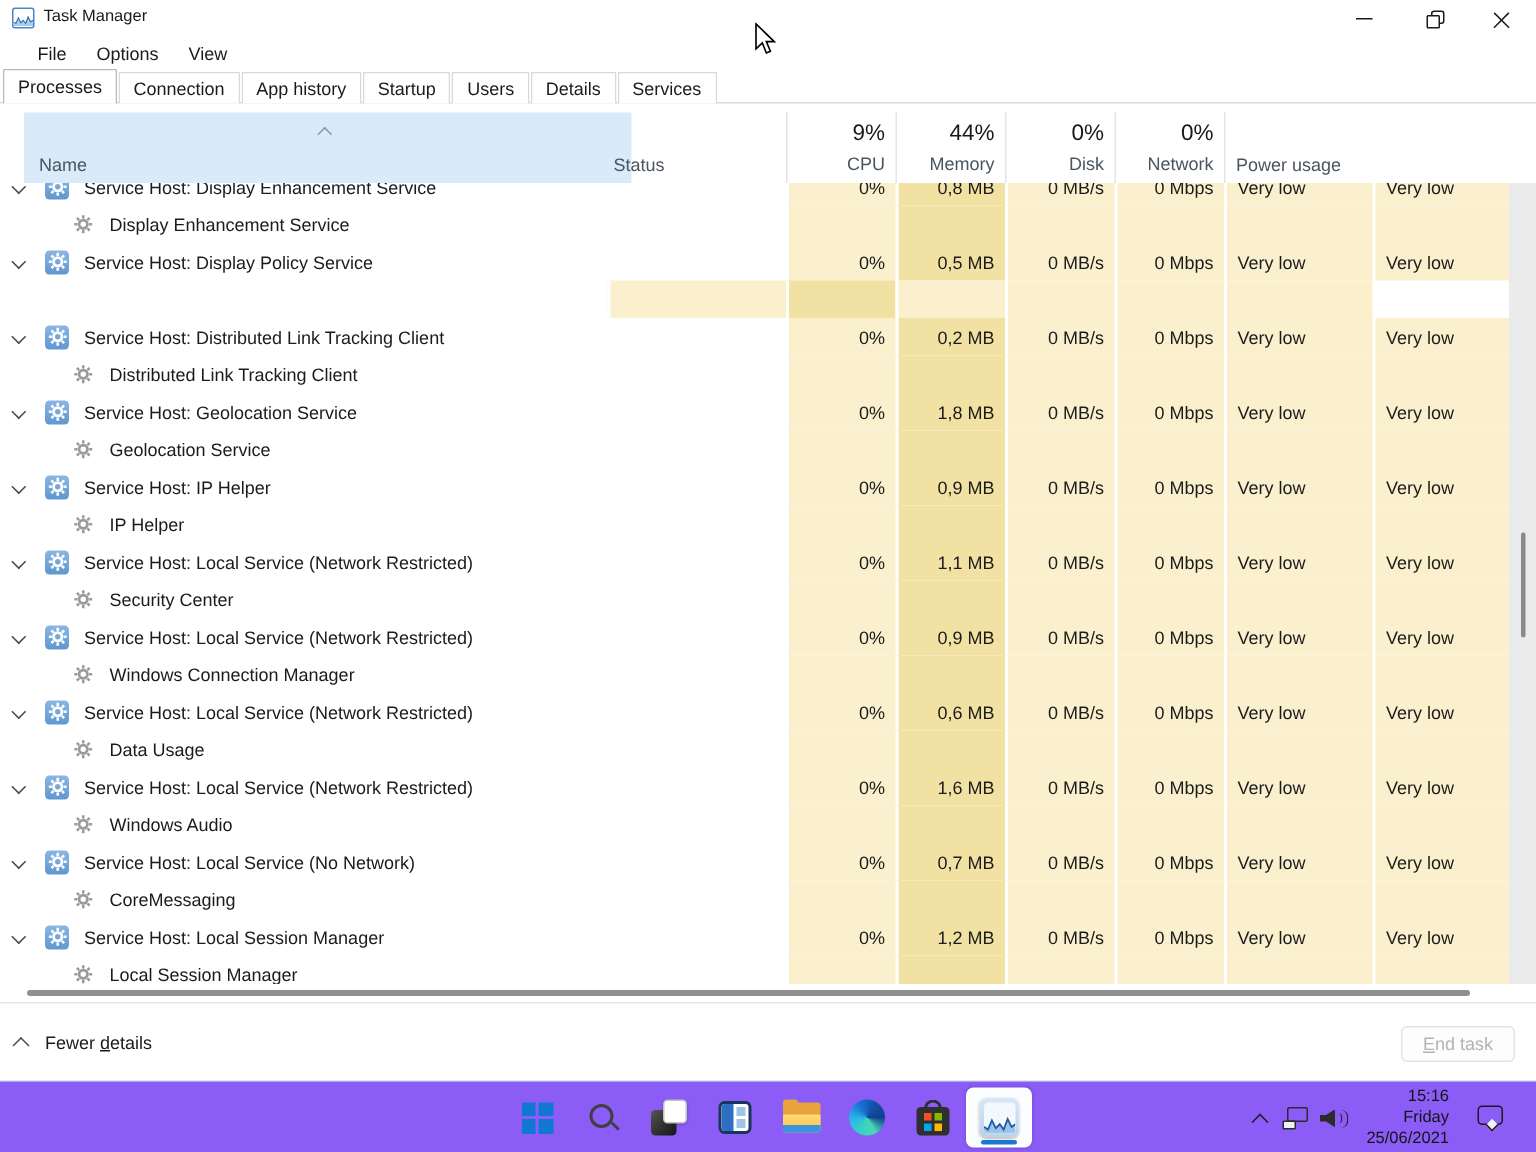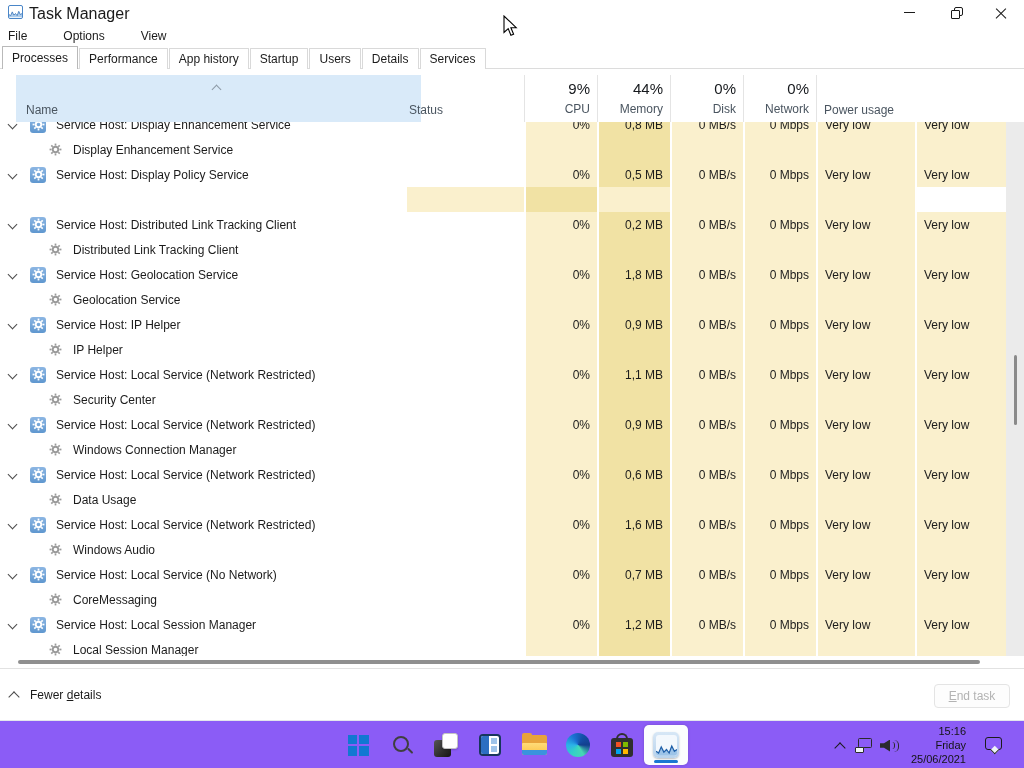--- a/index.html
+++ b/index.html
@@ -6,38 +6,38 @@
   html,body { background:#9a9a9a; }
   body { font-family:"Liberation Sans", sans-serif; }
   .screen { position:relative; width:1024px; height:768px; background:#fff; overflow:hidden;
             font-size:12px; color:#1b1b1b; }
 
   
   .titlebar { position:absolute; top:0; left:0; width:1024px; height:26px; background:#fff; }
   .app-icon { position:absolute; left:8px; top:5px; width:15px; height:14px;
               border:1px solid #4a86c8; border-radius:2px; background:#fff; overflow:hidden; }
   .app-icon svg { position:absolute; left:0; bottom:0; width:13px; height:9px; }
-  .title-text { position:absolute; left:29px; top:5px; font-size:16px; }
+  .title-text { position:absolute; left:29px; top:5px; font-size:11px; }
   .win-controls { position:absolute; right:0; top:0; display:flex; }
   .win-btn { width:46px; height:26px; position:relative; }
   .glyph-min { position:absolute; left:18px; top:12px; width:11px; height:1px; background:#1b1b1b; }
   .glyph-restore { position:absolute; left:19px; top:7px; width:11px; height:11px; }
   .glyph-restore::before { content:""; position:absolute; left:3px; top:0; width:7px; height:7px;
                            border:1px solid #1b1b1b; border-radius:2px; }
   .glyph-restore::after  { content:""; position:absolute; left:0; top:3px; width:7px; height:7px;
                            border:1px solid #1b1b1b; background:#fff; border-radius:1px; }
   .glyph-close { position:absolute; left:17px; top:7px; width:12px; height:12px; }
   .glyph-close::before,.glyph-close::after { content:""; position:absolute; left:-1px; top:5.5px;
                            width:14px; height:1.2px; background:#1b1b1b; }
   .glyph-close::before { transform:rotate(45deg); }
   .glyph-close::after  { transform:rotate(-45deg); }
 
   
   .menubar { position:absolute; top:26px; left:0; width:1024px; height:20px; display:flex;
-             align-items:center; padding-left:8px; gap:16px; }
+             align-items:center; padding-left:25px; gap:0; }
   .menu-item { padding:2px 10px 2px 10px; }
   .menu-item:first-child { padding-left:0; }
 
   
   .tabstrip { position:absolute; top:46px; left:0; width:1024px; height:23px; display:flex;
               align-items:flex-end; padding-left:2px; }
   .tabstrip::after { content:""; position:absolute; left:0; bottom:0; width:1024px; height:1px;
                      background:#dcdcdc; }
   .tab { position:relative; z-index:1; border:1px solid #d9d9d9; border-bottom:none;
          background:#fff; padding:3px 9px 4px; margin-right:1px; height:21px;
@@ -218,21 +218,21 @@
   </div>
 
   <div class="menubar">
     <span class="menu-item">File</span>
     <span class="menu-item">Options</span>
     <span class="menu-item">View</span>
   </div>
 
   <div class="tabstrip">
     <div class="tab active">Processes</div>
-    <div class="tab">Performance</div>
+    <div class="tab">Connection</div>
     <div class="tab">App history</div>
     <div class="tab">Startup</div>
     <div class="tab">Users</div>
     <div class="tab">Details</div>
     <div class="tab">Services</div>
   </div>
 
   <div class="thead">
     <div class="th th-name">
       <span class="sort-caret"></span>

